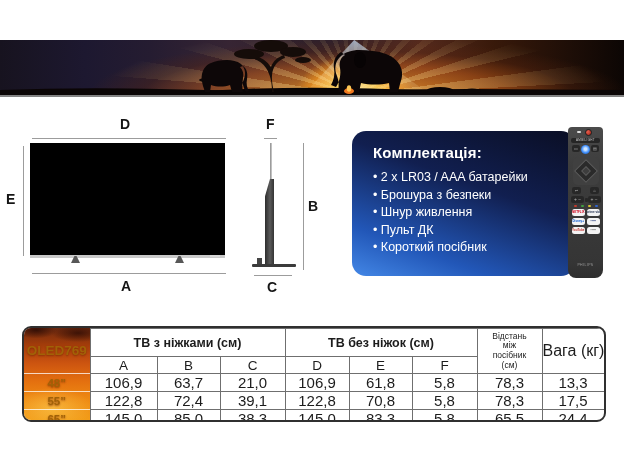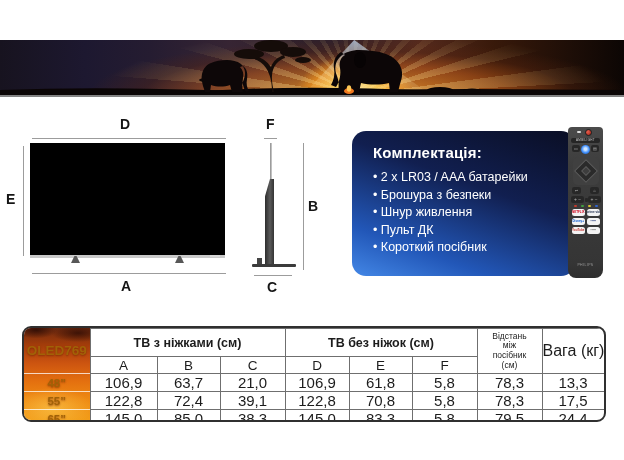--- a/index.html
+++ b/index.html
@@ -263,20 +263,20 @@
         <td class="val">17,5</td>
       </tr>
       <tr class="dr">
         <td class="oc size">65”</td>
         <td class="val">145,0</td>
         <td class="val">85,0</td>
         <td class="val">38,3</td>
         <td class="val">145,0</td>
         <td class="val">83,3</td>
         <td class="val">5,8</td>
-        <td class="val">79,5</td>
+        <td class="val">65,5</td>
         <td class="val">24,4</td>
       </tr>
     </tbody>
       </table>
   </div>
 
 </div>
 
 </body></html>

